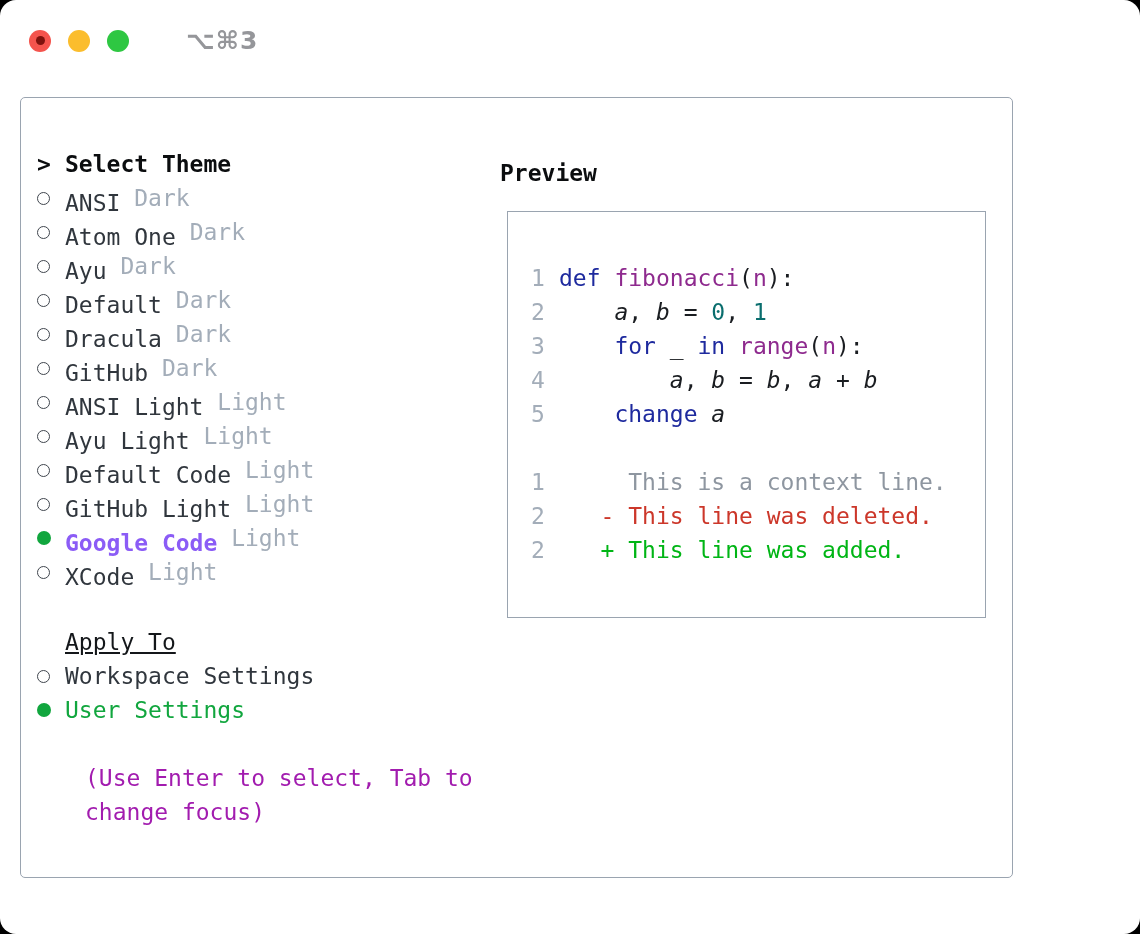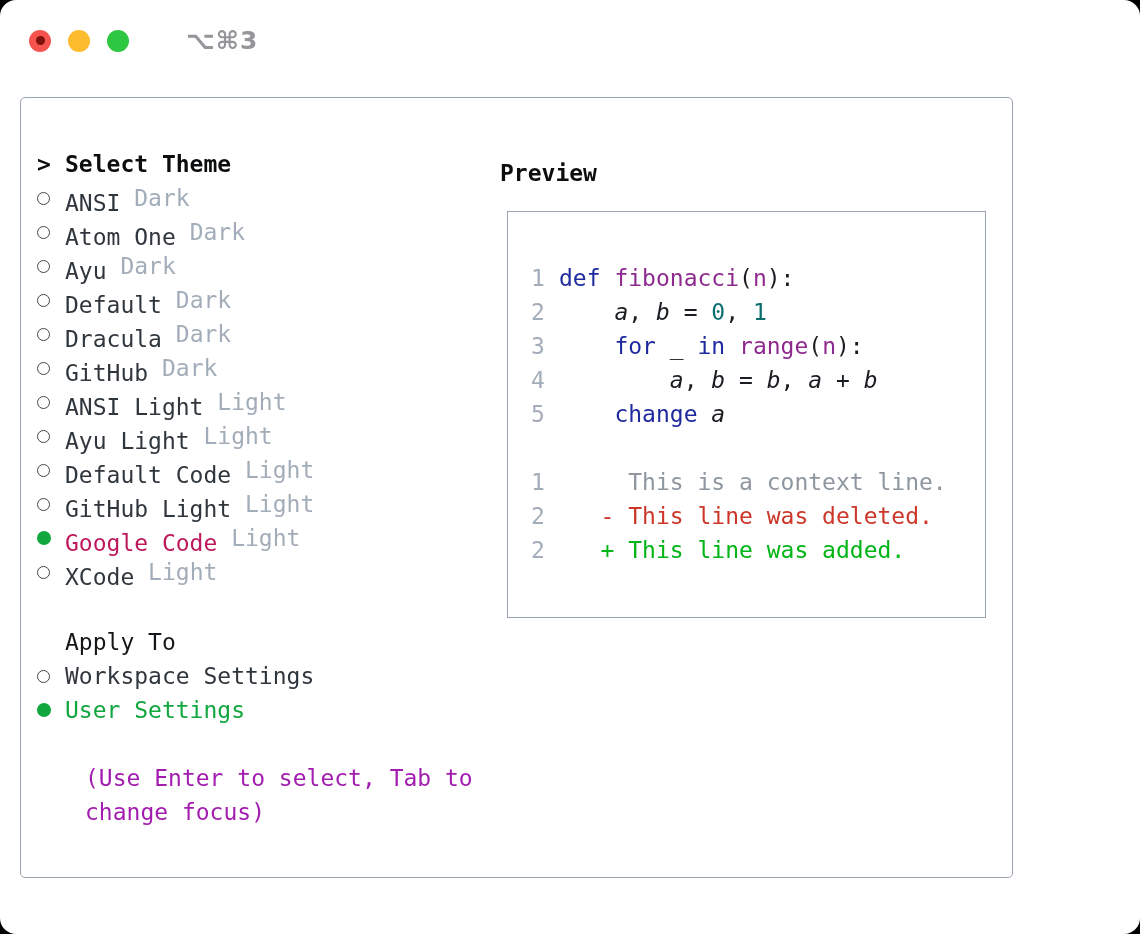--- a/index.html
+++ b/index.html
@@ -24,24 +24,24 @@
            border:1.5px solid #9aa4b0; border-radius:5px; }
   
   .left-panel { position:absolute; left:16px; top:0; padding-top:49px; width:440px; }
   .row { display:flex; align-items:center; height:34px; white-space:pre; }
   .marker { width:28px; display:flex; align-items:center; flex:none; }
   .radio { width:13px; height:13px; border:1.5px solid #40464e; border-radius:50%; }
   .radio.sel { width:14px; height:14px; border:none; background:#11a63e; }
   .arrow { font-weight:bold; color:#0b0d0f; }
   .hdr { font-weight:bold; color:#0b0d0f; }
   .theme-name { color:#30363d;margin-top:9px; }
-  .theme-name.sel { color:#be185d; }
+  .theme-name.sel { color:#8b5cf6;font-weight:bold; }
   .suffix { color:#a3adb9; }
   .apply-hdr { margin-top:36px; }
-  .apply-hdr .label { color:#14171a; }
+  .apply-hdr .label { color:#14171a;text-decoration:underline; }
   .opt-label.sel { color:#11a63e; }
   .hint { margin-top:34px; width:412px; color:#a21caf; line-height:34px;margin-left:48px; }
   
   .right-panel { position:absolute; left:479px; top:9px; padding-top:49px; }
   .preview-box { margin-top:21px; margin-left:7px; width:479px; height:407px;
                  border:1.5px solid #9aa4b0; padding-top:49px; }
   .code-line { display:flex; height:34px; line-height:34px; padding-left:23px; white-space:pre; }
   .ln { width:28px; color:#a3adb9; flex:none; }
   .code { white-space:pre; }
   .blank-line { height:34px; }

